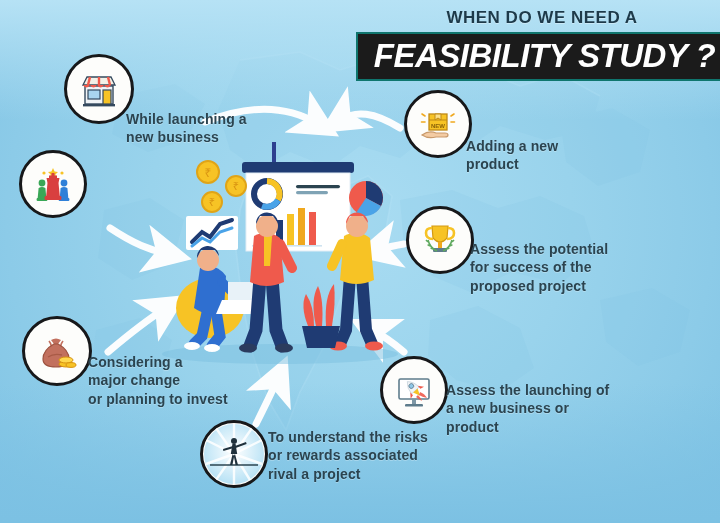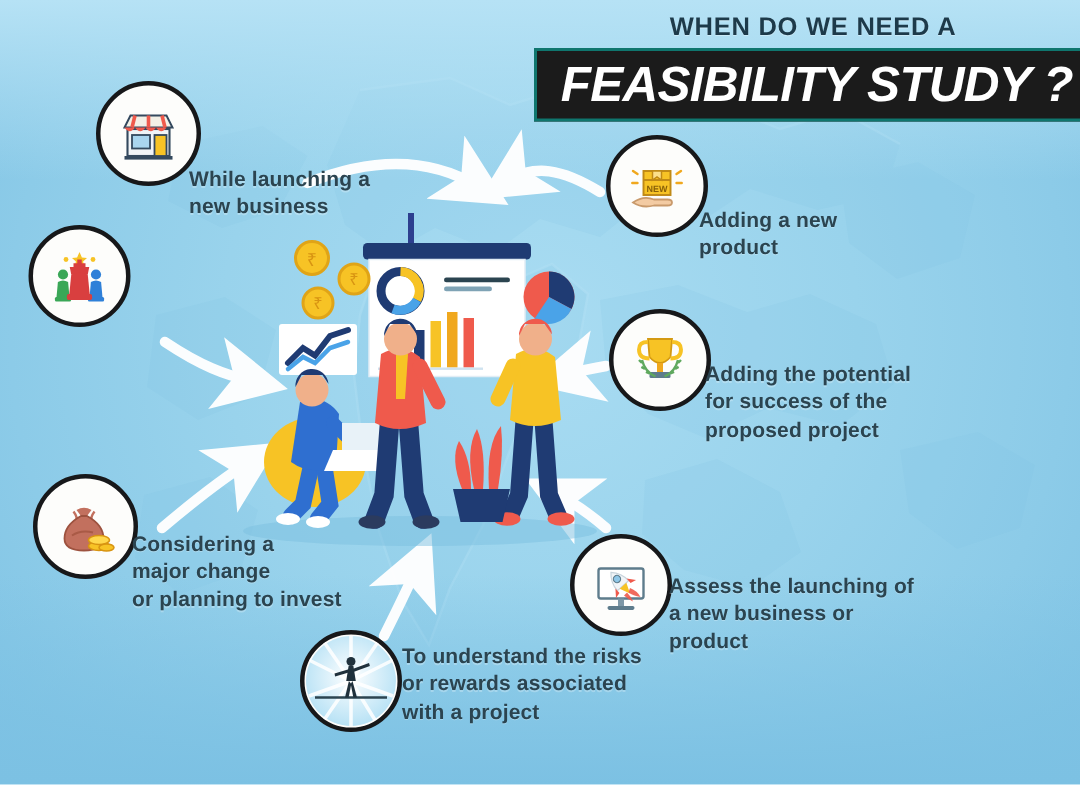--- a/index.html
+++ b/index.html
@@ -378,21 +378,21 @@
           <path d="M28.6 30 L26 41 L28.4 41 L30.2 32 Z"></path>
           <path d="M31 30 L34 41 L31.6 41 L29.8 32 Z"></path>
           <path d="M31 22 L42 18 L42.6 20 L31.6 24 Z"></path>
           <path d="M29 22 L19 25 L19.4 27 L29.6 24 Z"></path>
         </g>
       </svg>
     </span>
   </div>
   <div class="label" style="left:268px; top:428px; width:220px;">To understand the risks
 or rewards associated
-with a project</div>
+rival a project</div>
 
   <div class="badge" style="left:404px; top:90px; width:68px; height:68px;">
     <span>
       <svg width="44" height="44" viewBox="0 0 44 44" aria-hidden="true">
         <rect x="13" y="12" width="18" height="16" fill="#f7c325" stroke="#c08a16" stroke-width="1.3"></rect>
         <path d="M13 18 L31 18" stroke="#c08a16" stroke-width="1.2"></path>
         <path d="M19 12 l0 6 l3 -2 l3 2 l0 -6 Z" fill="#fbe08a" stroke="#c08a16" stroke-width="1"></path>
         <text x="22" y="26" font-size="6" font-weight="bold" font-family="'Liberation Sans',sans-serif" fill="#8a6209" text-anchor="middle">NEW</text>
         <g stroke="#f0a81e" stroke-width="1.6" stroke-linecap="round">
           <path d="M9 14 L6 12"></path>
@@ -421,21 +421,21 @@
             <path d="M12 28 l-2.4 -1.4"></path>
           <path d="M15 31 l-2.4 -1"></path>
           <path d="M34 22 q-2 8 -9 11"></path>
             <path d="M34 24 l2 -2"></path>
             <path d="M32 28 l2.4 -1.4"></path>
           <path d="M29 31 l2.4 -1"></path>
         </g>
       </svg>
     </span>
   </div>
-  <div class="label" style="left:470px; top:240px; width:210px;">Adding the potential
+  <div class="label" style="left:470px; top:240px; width:210px;">Assess the potential
 for success of the
 proposed project</div>
 
   <div class="badge" style="left:380px; top:356px; width:68px; height:68px;">
     <span>
       <svg width="44" height="44" viewBox="0 0 44 44" aria-hidden="true">
         <rect x="7" y="11" width="30" height="20" rx="1.5" fill="#ffffff" stroke="#5e7c8c" stroke-width="1.6"></rect>
         <rect x="20" y="31" width="4" height="5" fill="#7d97a6"></rect>
         <rect x="13" y="36" width="18" height="2.6" rx="1.2" fill="#5e7c8c"></rect>
 

